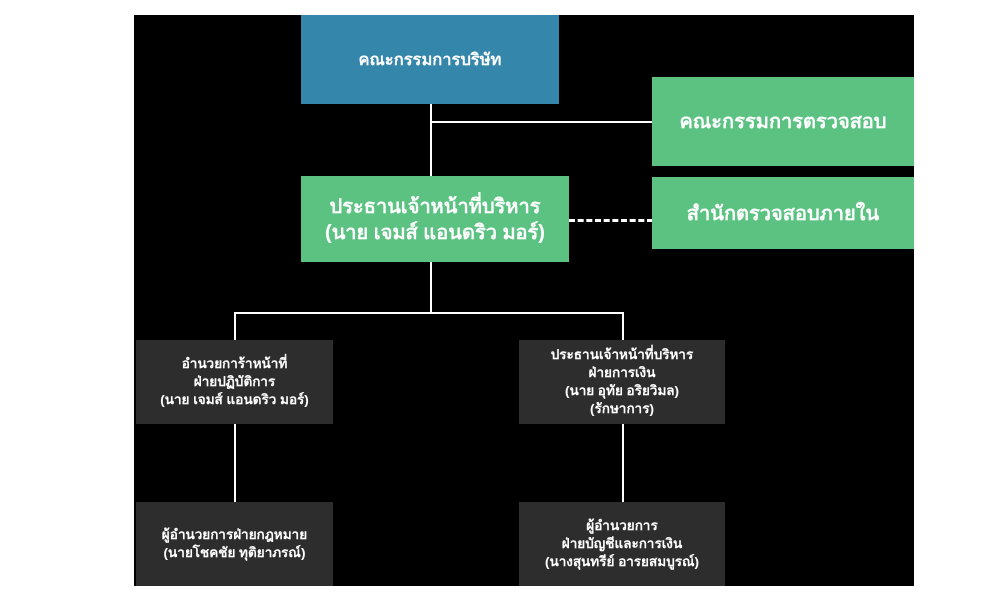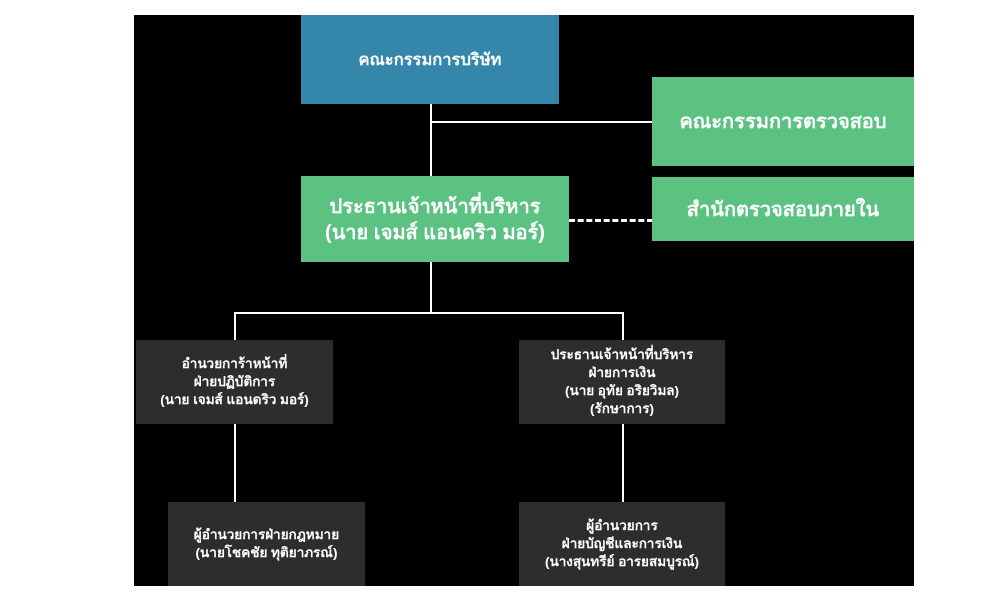--- a/index.html
+++ b/index.html
@@ -98,38 +98,38 @@
 
   <div class="node node-green" style="left:518px; top:62px; width:262px; height:89px;">
     <span class="node-label">คณะกรรมการตรวจสอบ</span>
   </div>
 
   <div class="node node-green" style="left:167px; top:161px; width:268px; height:86px;">
     <span class="node-label">ประธานเจ้าหน้าที่บริหาร
 (นาย เจมส์ แอนดริว มอร์)</span>
   </div>
 
-  <div class="node node-green" style="left:518px; top:162px; width:262px; height:64px;">
+  <div class="node node-green" style="left:518px; top:162px; width:262px; height:72px;">
     <span class="node-label">สำนักตรวจสอบภายใน</span>
   </div>
 
   <div class="node node-dark" style="left:2px; top:325px; width:197px; height:84px;">
     <span class="node-label">อำนวยการ้าหน้าที่
 ฝ่ายปฏิบัติการ
 (นาย เจมส์ แอนดริว มอร์)</span>
   </div>
 
   <div class="node node-dark" style="left:385px; top:325px; width:206px; height:84px;">
     <span class="node-label">ประธานเจ้าหน้าที่บริหาร
 ฝ่ายการเงิน
 (นาย อุทัย อริยวิมล)
 (รักษาการ)</span>
   </div>
 
-  <div class="node node-dark" style="left:2px; top:487px; width:197px; height:84px;margin-left:32px;">
+  <div class="node node-dark" style="left:2px; top:487px; width:197px; height:84px;">
     <span class="node-label">ผู้อำนวยการฝ่ายกฎหมาย
 (นายโชคชัย ทุติยาภรณ์)</span>
   </div>
 
   <div class="node node-dark" style="left:385px; top:487px; width:206px; height:84px;">
     <span class="node-label">ผู้อำนวยการ
 ฝ่ายบัญชีและการเงิน
 (นางสุนทรีย์ อารยสมบูรณ์)</span>
   </div>
 

